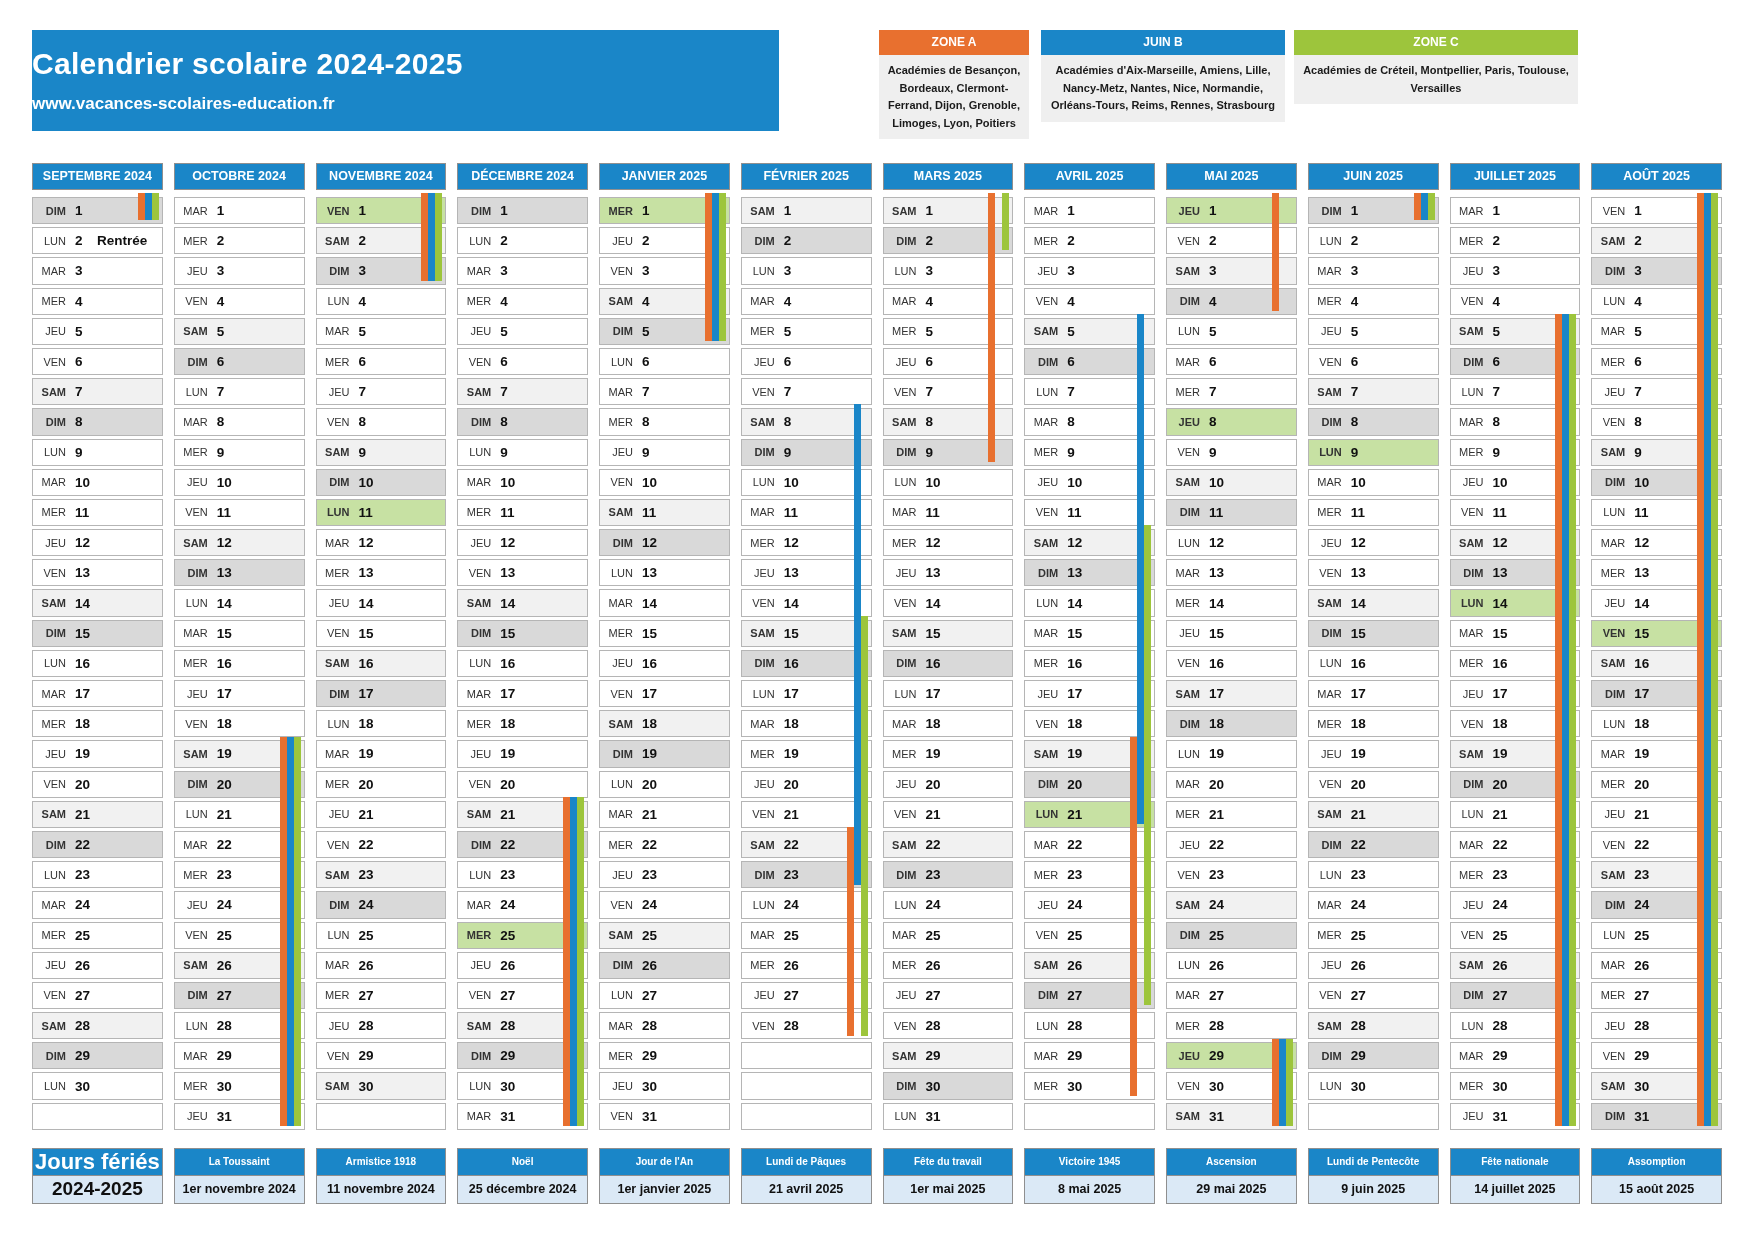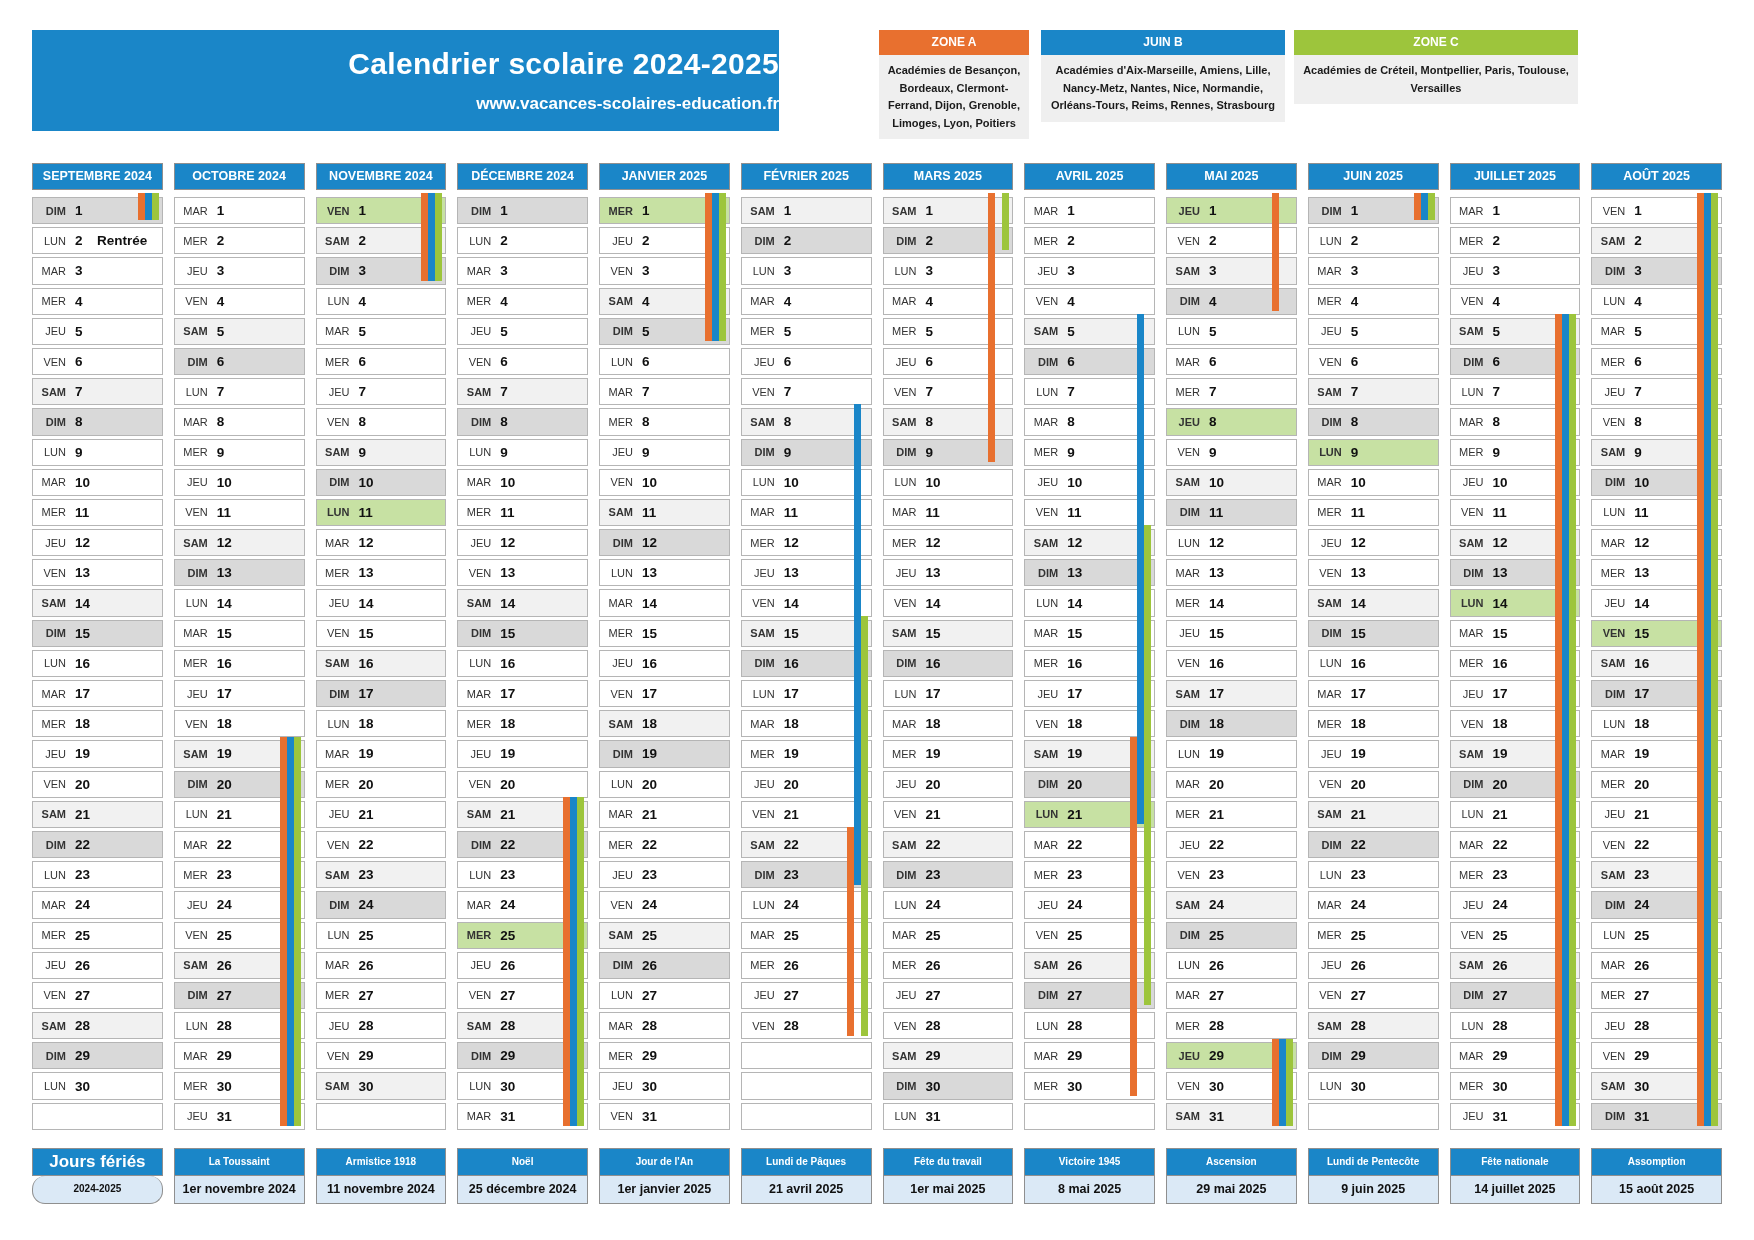--- a/index.html
+++ b/index.html
@@ -1,20 +1,20 @@
 <!DOCTYPE html>
 <html><head>
 <meta charset="utf-8">
 <style>
   * { box-sizing: border-box; margin: 0; padding: 0; }
   html,body { width:1754px; height:1240px; background:#fff; font-family:"Liberation Sans", sans-serif; position:relative; overflow:hidden; }
 
   
   .top { position:absolute; left:32px; top:30px; width:1690px; height:128px; }
-  .banner { position:absolute; left:0; top:0; width:747px; height:101px; background:#1a86c8; color:#fff; text-align:right; }
+  .banner { position:absolute; left:0; top:0; width:747px; height:101px; background:#1a86c8; color:#fff; text-align:left; }
   .banner-main { font-size:30px; font-weight:bold; padding-top:17px; letter-spacing:.3px; }
   .banner-url  { font-size:17px; font-weight:bold; padding-top:13px; }
 
   .zone { position:absolute; top:0; }
   .zone-a { left:847px;  width:150px; }
   .zone-b { left:1009px; width:244px; }
   .zone-c { left:1262px; width:284px; }
   .zhead { height:25px; line-height:25px; text-align:center; color:#fff; font-weight:bold; font-size:12px; }
   .zbody { background:#efefef; text-align:center; font-weight:bold; font-size:11px; line-height:1.6; color:#1a1a1a; padding:7px 3px; }
 
@@ -30,22 +30,22 @@
   .abbr { width:33px; text-align:right; font-size:11px; color:#333; flex:none; }
   .num  { font-size:13.5px; font-weight:bold; color:#101010; margin-left:9px; flex:none; min-width:18px; }
   .note { font-size:13.5px; font-weight:bold; color:#101010; margin-left:4px; white-space:nowrap; }
   .stripe { position:absolute; width:7px; z-index:3; }
 
   
   .holband { position:absolute; left:32px; top:1148px; width:1690px; display:flex; gap:11px; }
   .hcell { flex:1; }
   .hhead { height:28px; line-height:26px; background:#1a86c8; border:1px solid #8f8f8f; color:#fff; font-weight:bold; font-size:10px; text-align:center; white-space:nowrap; overflow:hidden; }
   .hval  { height:28px; line-height:26px; background:#dbe9f6; border:1px solid #8f8f8f; border-top:none; font-weight:bold; font-size:12.5px; text-align:center; color:#101010; white-space:nowrap; }
-  .hcell.legend .hhead { font-size:17px; }
-  .hcell.legend .hval  { font-size:10px;border-radius:13px; }
+  .hcell.legend .hhead { font-size:22px; }
+  .hcell.legend .hval  { font-size:19px; }
 </style>
 </head>
 <body>
 
 <div class="top">
   <div class="banner">
     <div class="banner-main">Calendrier scolaire 2024-2025</div>
     <div class="banner-url">www.vacances-scolaires-education.fr</div>
   </div>
   <div class="zone zone-a">

